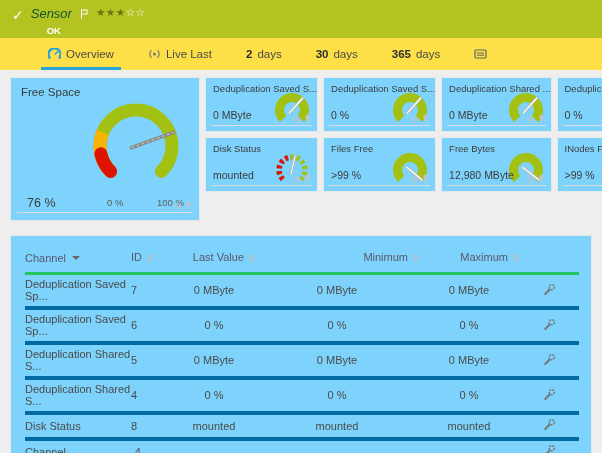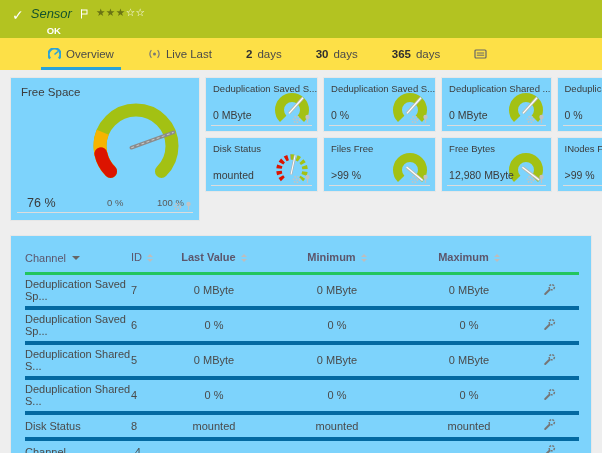--- a/index.html
+++ b/index.html
@@ -49,21 +49,21 @@
 
   .needle { transform-box:view-box; }
 
   
   .table-panel { margin-top:14px; min-height:220px; padding:10px 14px 6px 14px; }
   table { border-collapse:collapse; width:100%; table-layout:fixed; font-size:11px; }
   th { font-weight:normal; color:#5c566c; text-align:left; padding:5px 0 7px 0; border-bottom:3px solid #22c55e; }
   td { color:#4a4a4a; padding:3px 0 4px 0; border-bottom:4px solid #0369a1; height:20px; }
   tbody tr:last-child td { border-bottom:1px solid #e7e7e7; }
   .t-center { text-align:center; }
-  th.t-center { text-align:center;font-weight:bold; }
+  th.t-center { text-align:right; }
   .sort-desc { display:inline-block; width:0; height:0; border:4px solid transparent; border-top-color:#666; margin:0 0 -2px 6px; }
   .sort-both { display:inline-block; vertical-align:middle; margin-left:5px; }
   .sort-both i { display:block; width:0; height:0; border:3.5px solid transparent; }
   .sort-both .up { border-bottom-color:#bdbdbd; margin-bottom:2px; }
   .sort-both .dn { border-top-color:#bdbdbd; }
   .wrench { cursor:pointer; }
 </style>
 </head>
 <body>
 

